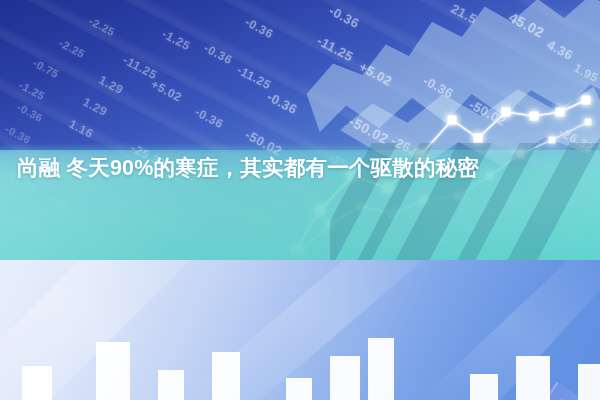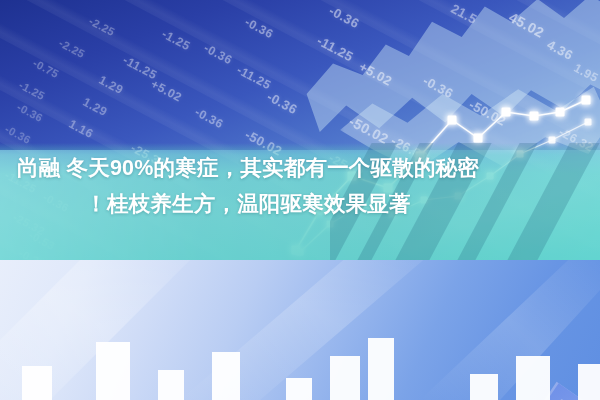--- a/index.html
+++ b/index.html
@@ -286,16 +286,15 @@
           <rect x="368" y="78" width="26" height="62" fill="#ffffff" opacity="0.95"></rect>
           <rect x="470" y="114" width="28" height="26" fill="#ffffff" opacity="0.95"></rect>
           <rect x="516" y="96" width="34" height="44" fill="#ffffff" opacity="0.95"></rect>
           <rect x="578" y="104" width="24" height="36" fill="#ffffff" opacity="0.95"></rect>
         </g>
     </svg>
   </div>
 
   <div id="title">
     <span>尚融 冬天90%的寒症，其实都有一个驱散的秘密</span>
-    <span class="l2">！桂枝养生方，温阳驱寒效果显著</span>
   </div>
 
 </div>
 
 </body></html>

